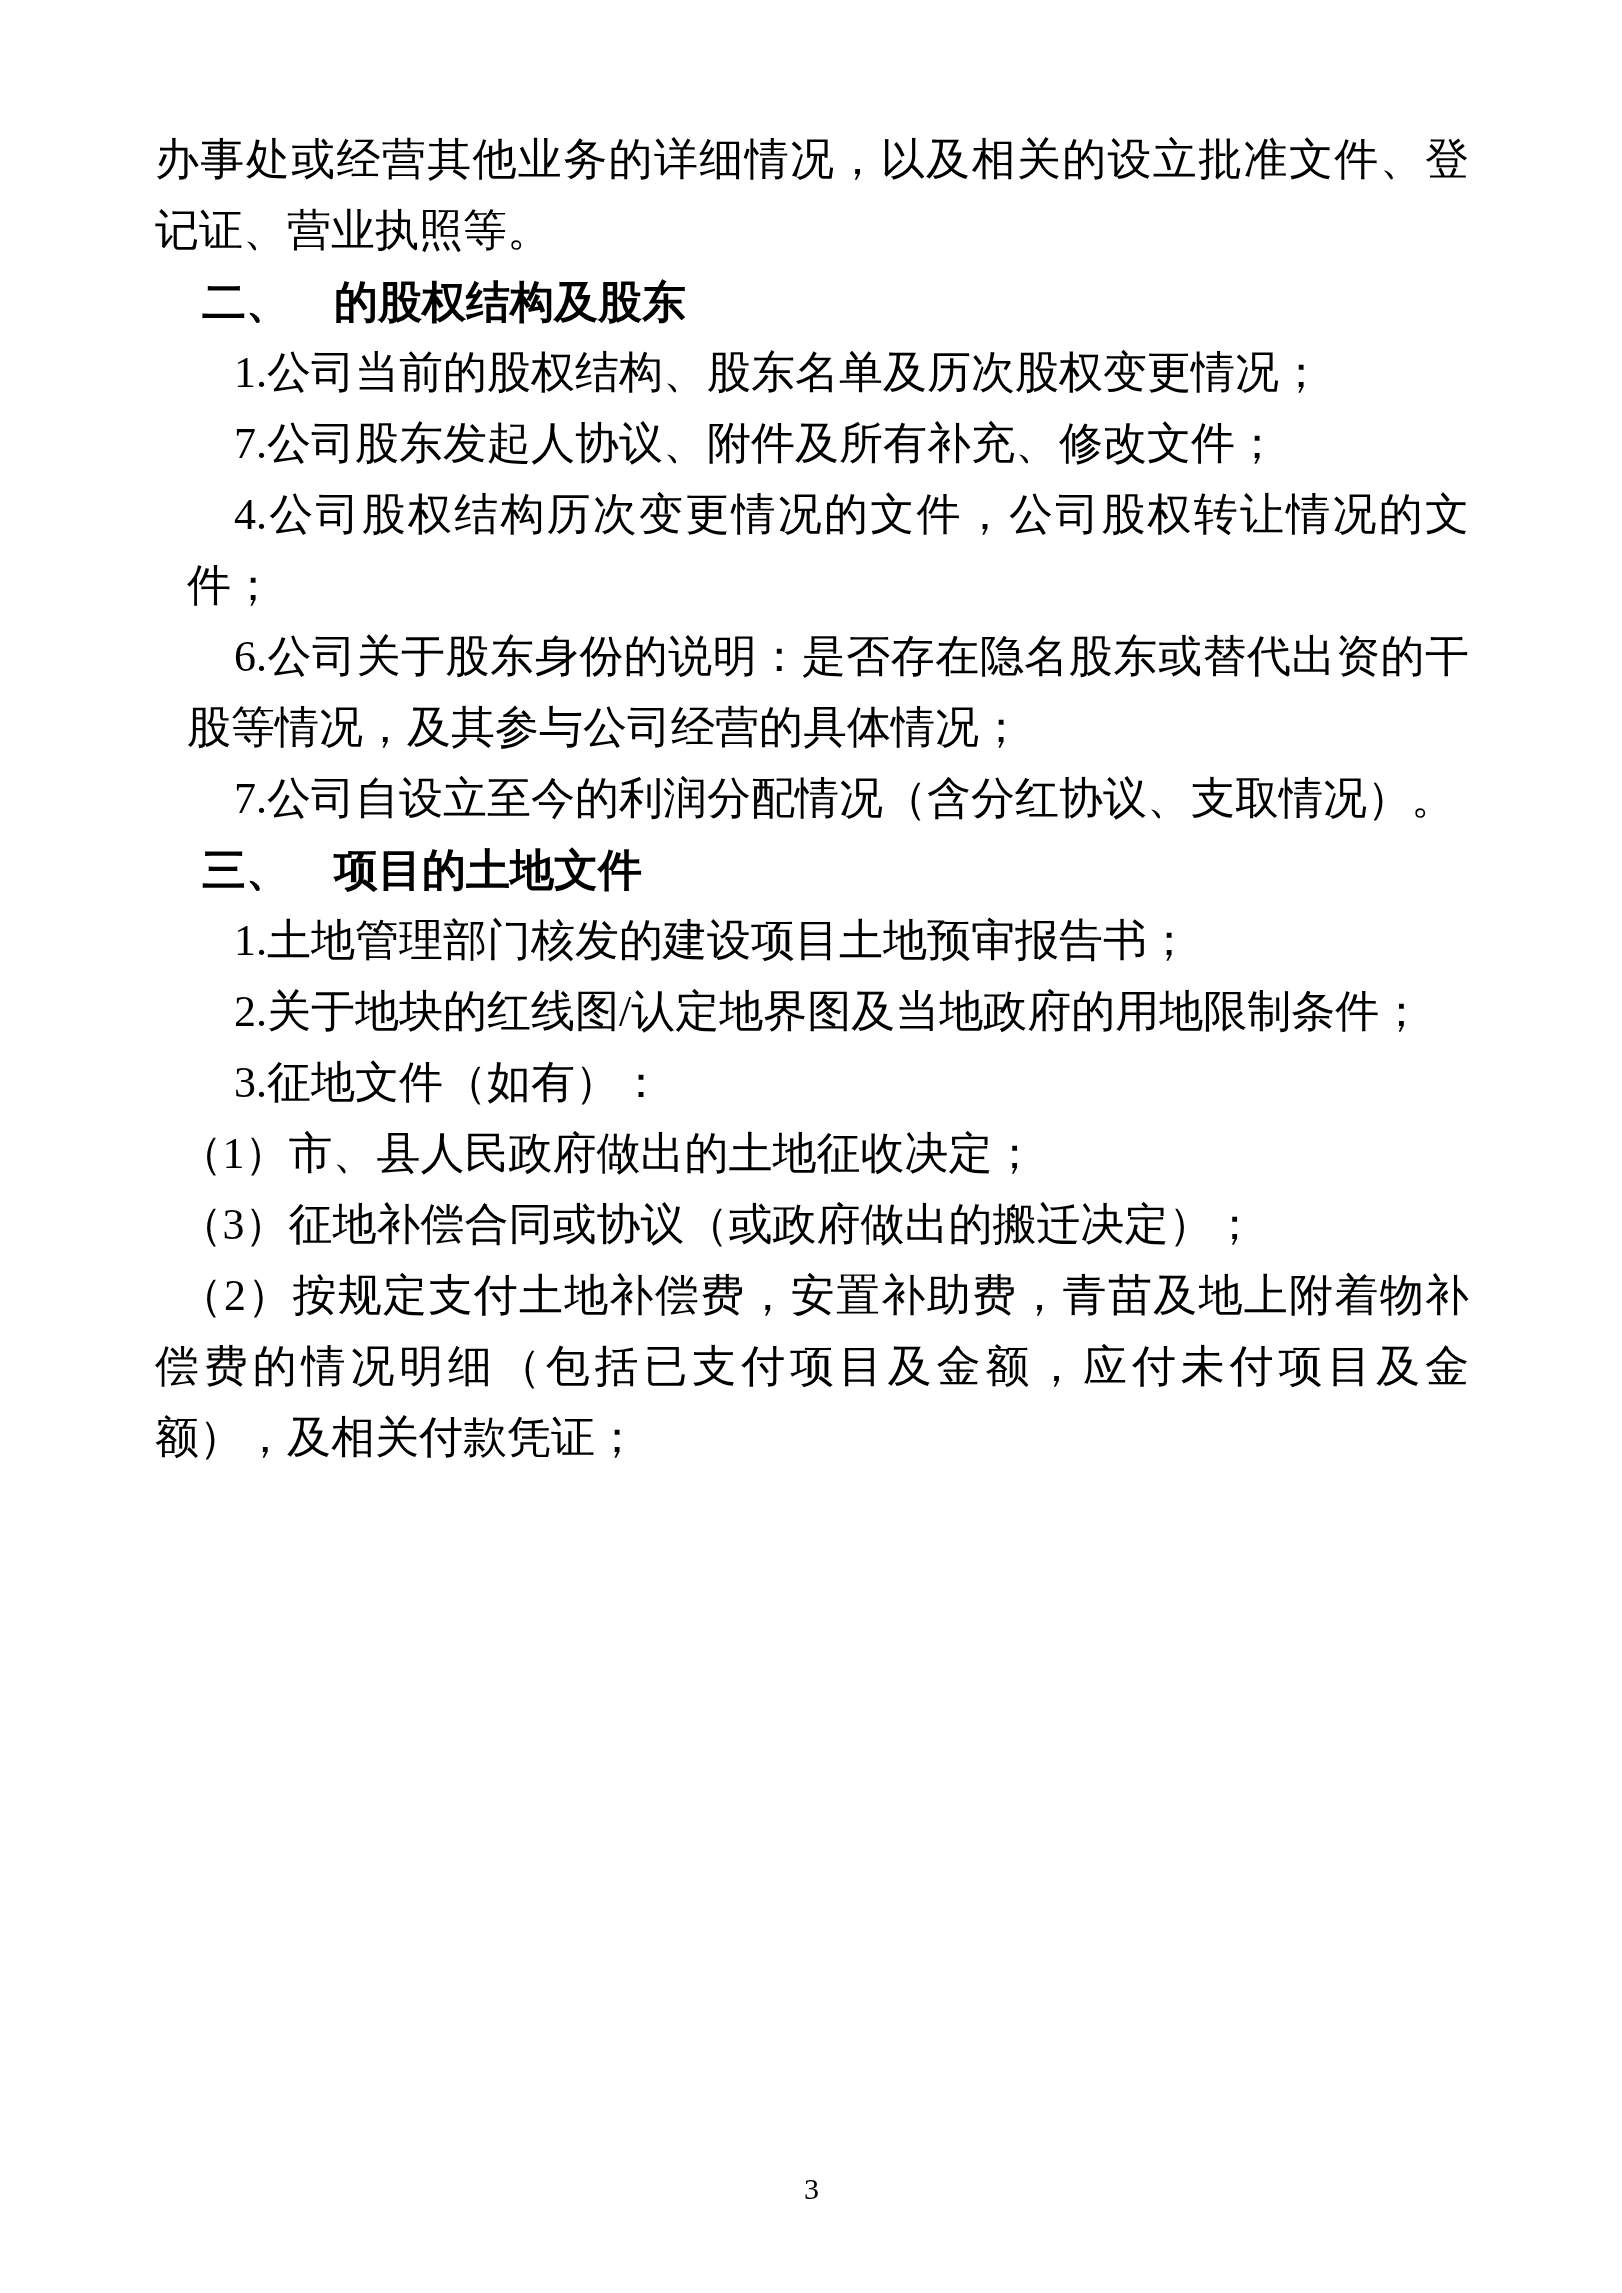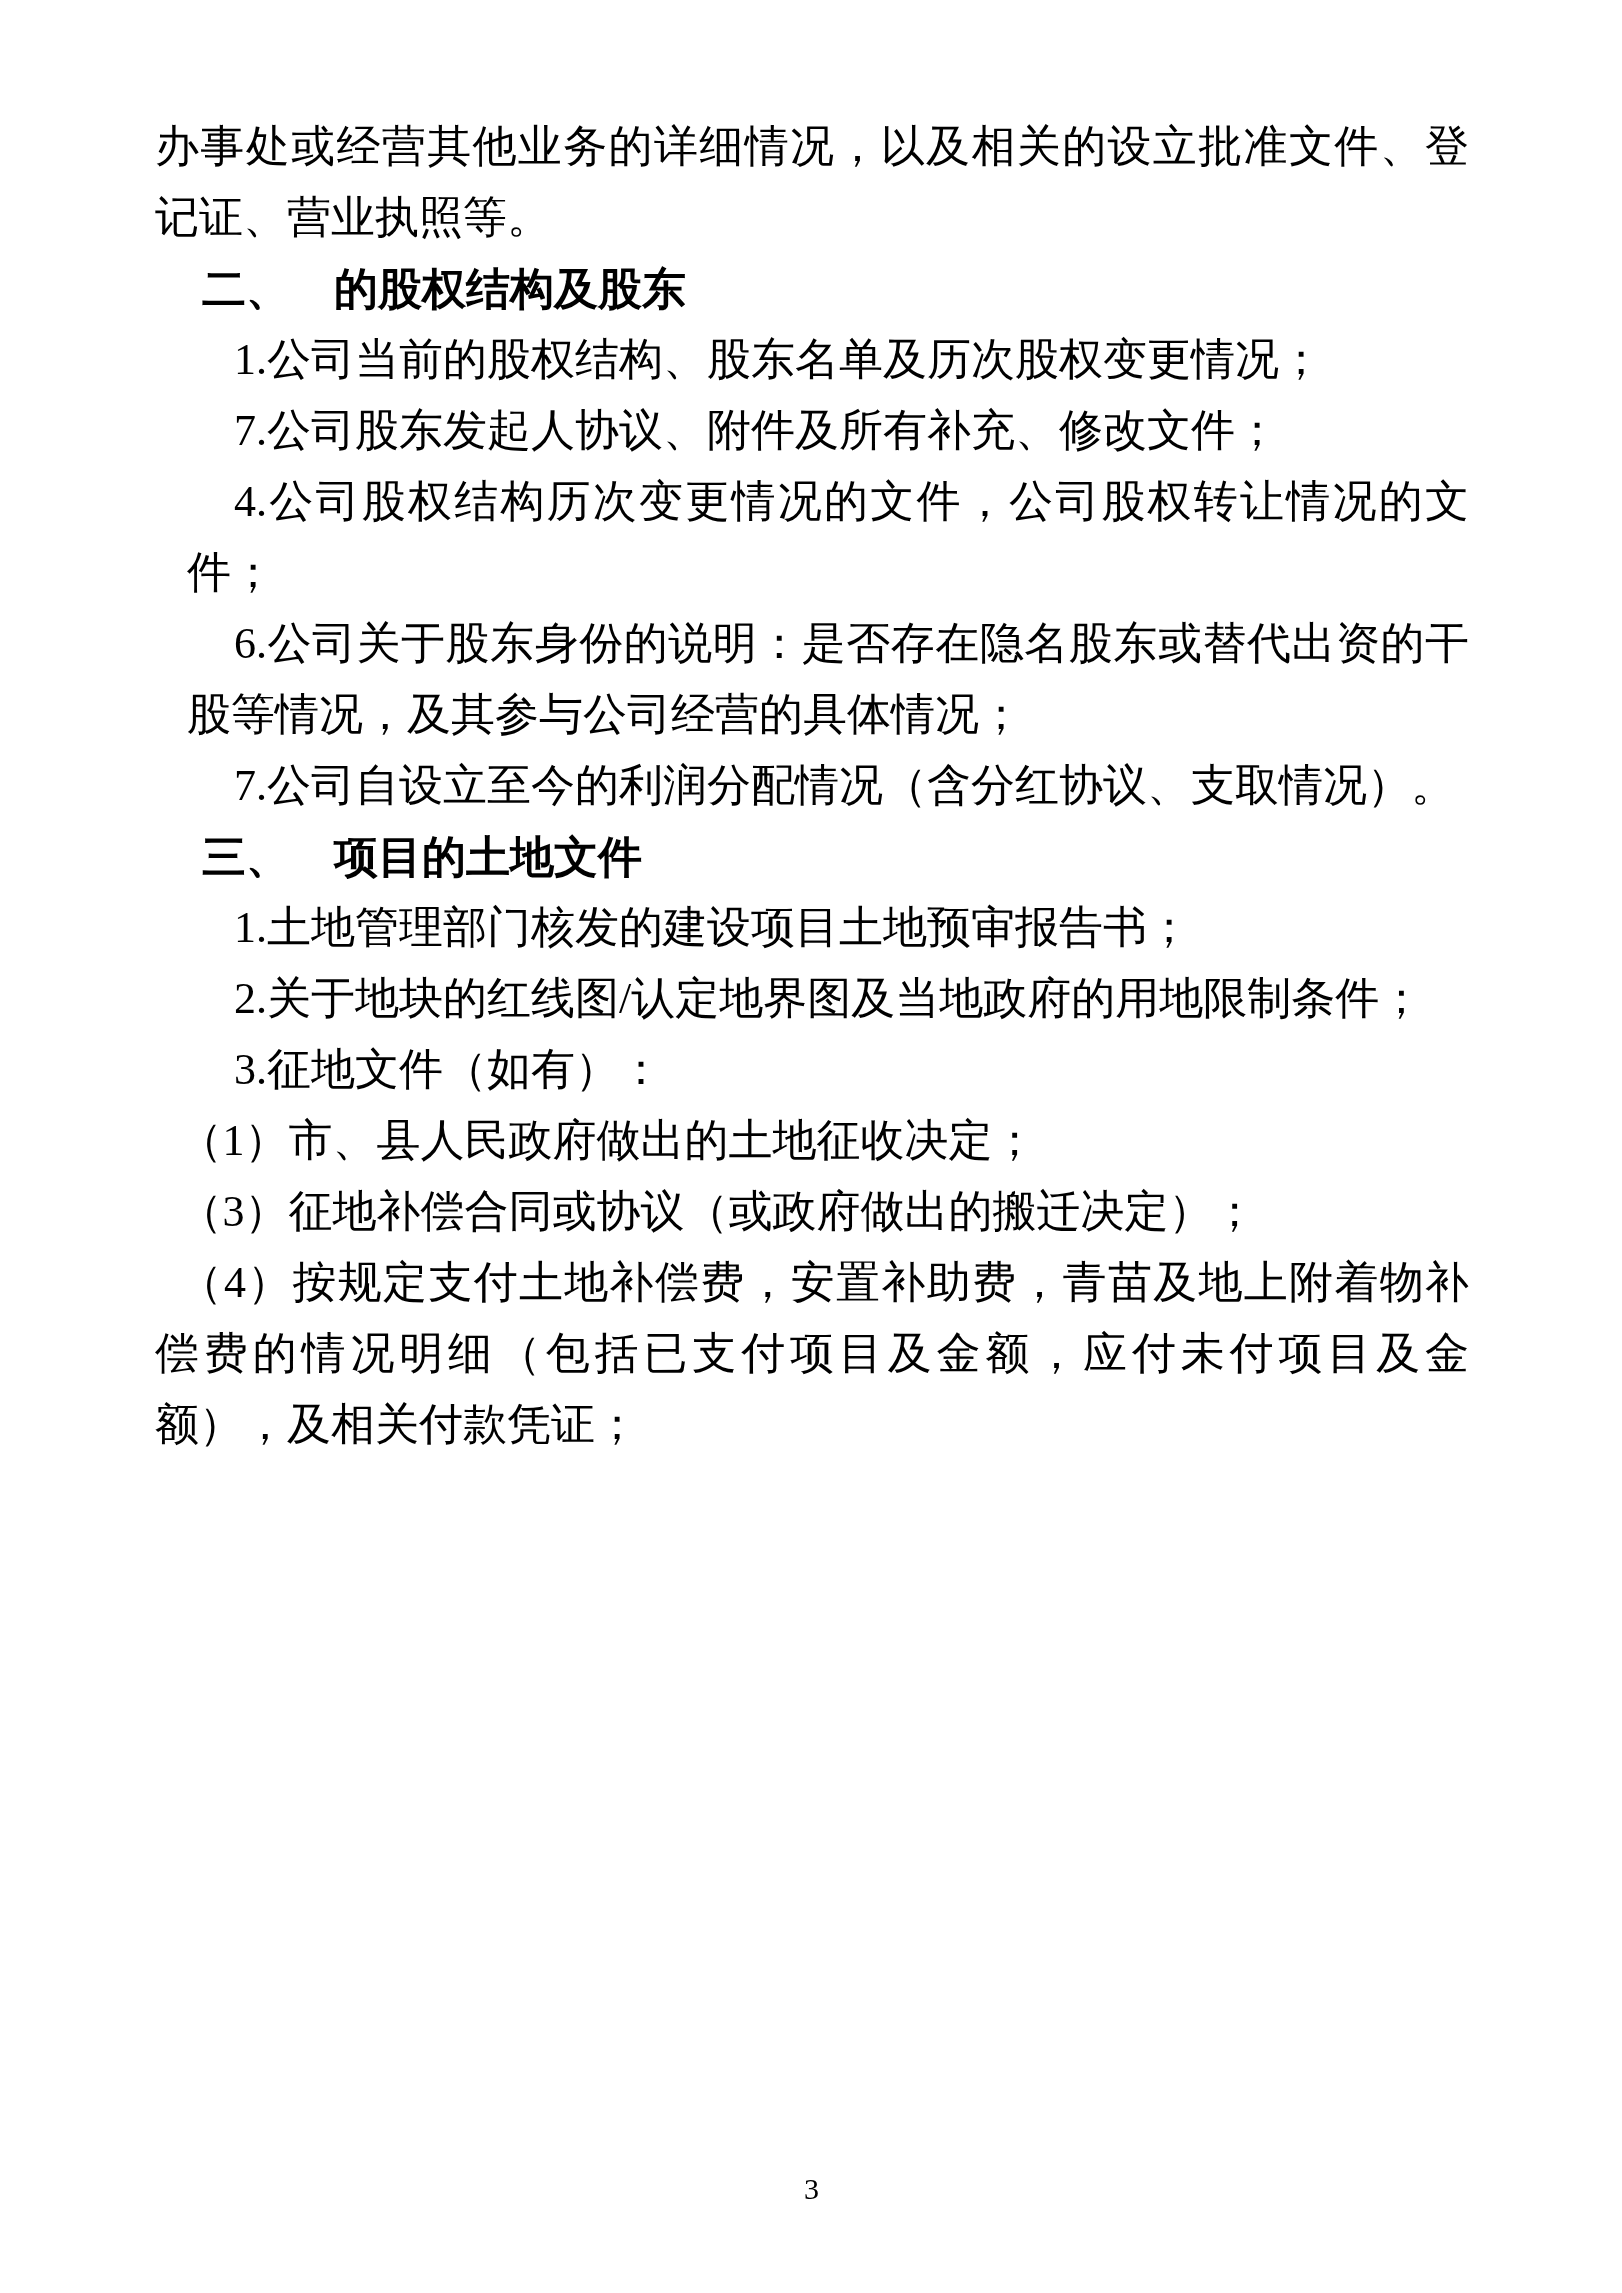--- a/index.html
+++ b/index.html
@@ -12,21 +12,21 @@
     width: 1623px;
     height: 2294px;
     background: #ffffff;
     color: #000000;
     font-family: "Liberation Serif", "DejaVu Serif", serif;
     overflow: hidden;
   }
   .content {
     position: absolute;
     left: 155px;
-    top: 111px;
+    top: 124px;
     width: 1314px;
     font-size: 44px;
     line-height: 71px;
     text-align: justify;
   }
   p.para {
     margin: 0;
     padding: 0;
   }
   p.body {
@@ -66,17 +66,17 @@
       <p class="para item">7.公司股东发起人协议、附件及所有补充、修改文件；</p>
       <p class="para item">4.公司股权结构历次变更情况的文件，公司股权转让情况的文件；</p>
       <p class="para item">6.公司关于股东身份的说明：是否存在隐名股东或替代出资的干股等情况，及其参与公司经营的具体情况；</p>
       <p class="para item">7.公司自设立至今的利润分配情况（含分红协议、支取情况）。</p>
       <p class="para heading">三、　项目的土地文件</p>
       <p class="para item">1.土地管理部门核发的建设项目土地预审报告书；</p>
       <p class="para item">2.关于地块的红线图/认定地界图及当地政府的用地限制条件；</p>
       <p class="para item">3.征地文件（如有）：</p>
       <p class="para subitem">（1）市、县人民政府做出的土地征收决定；</p>
       <p class="para subitem">（3）征地补偿合同或协议（或政府做出的搬迁决定）；</p>
-      <p class="para subitem">（4）按规定支付土地补偿费，安置补助费，青苗及地上附着物补偿费的情况明细（包括已支付项目及金额，应付未付项目及金额），及相关付款凭证；</p>
+      <p class="para subitem">（2）按规定支付土地补偿费，安置补助费，青苗及地上附着物补偿费的情况明细（包括已支付项目及金额，应付未付项目及金额），及相关付款凭证；</p>
     </div>
   <div class="page-number">3</div>
 </div>
 
 
 </body></html>

